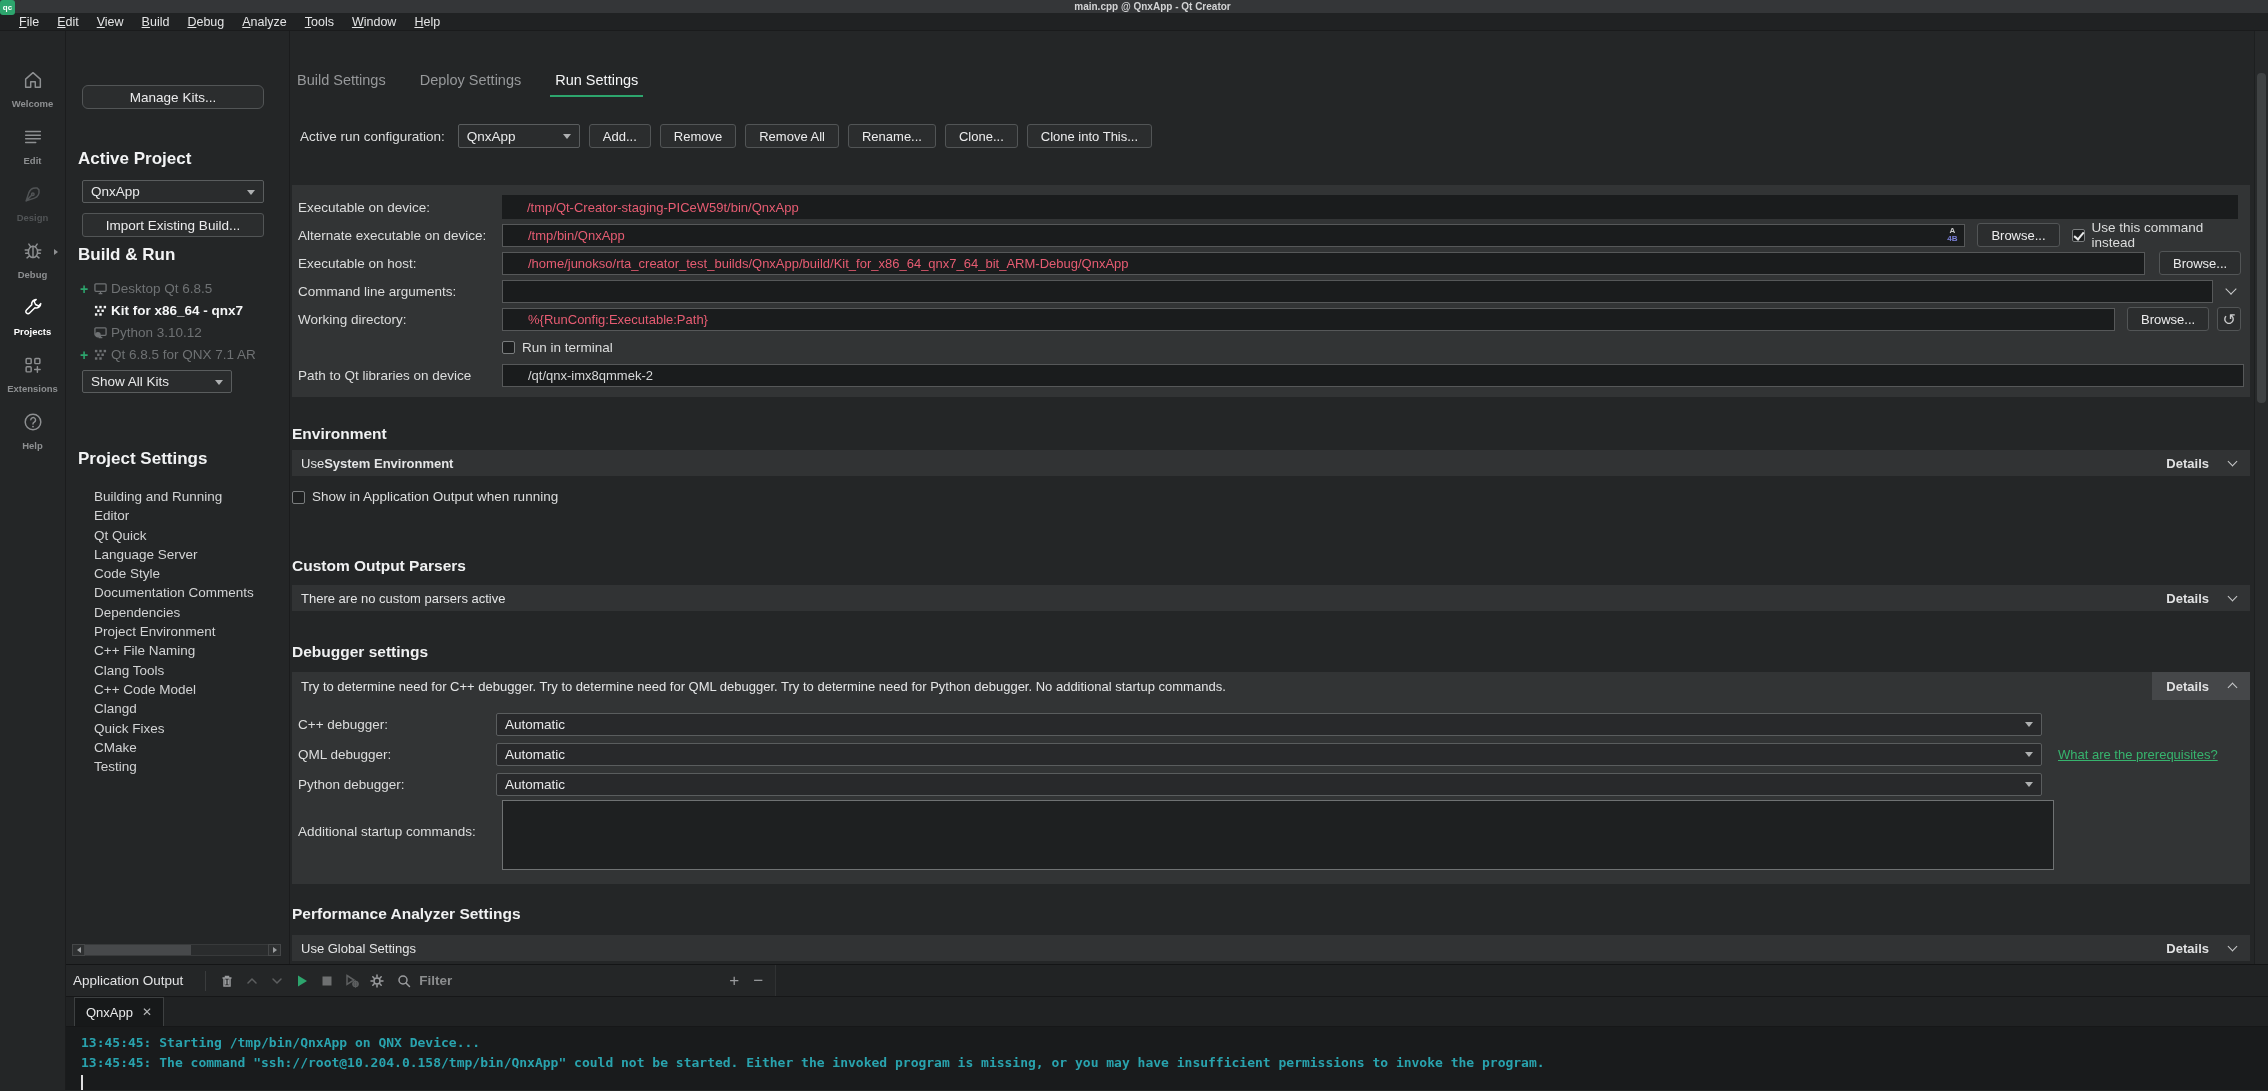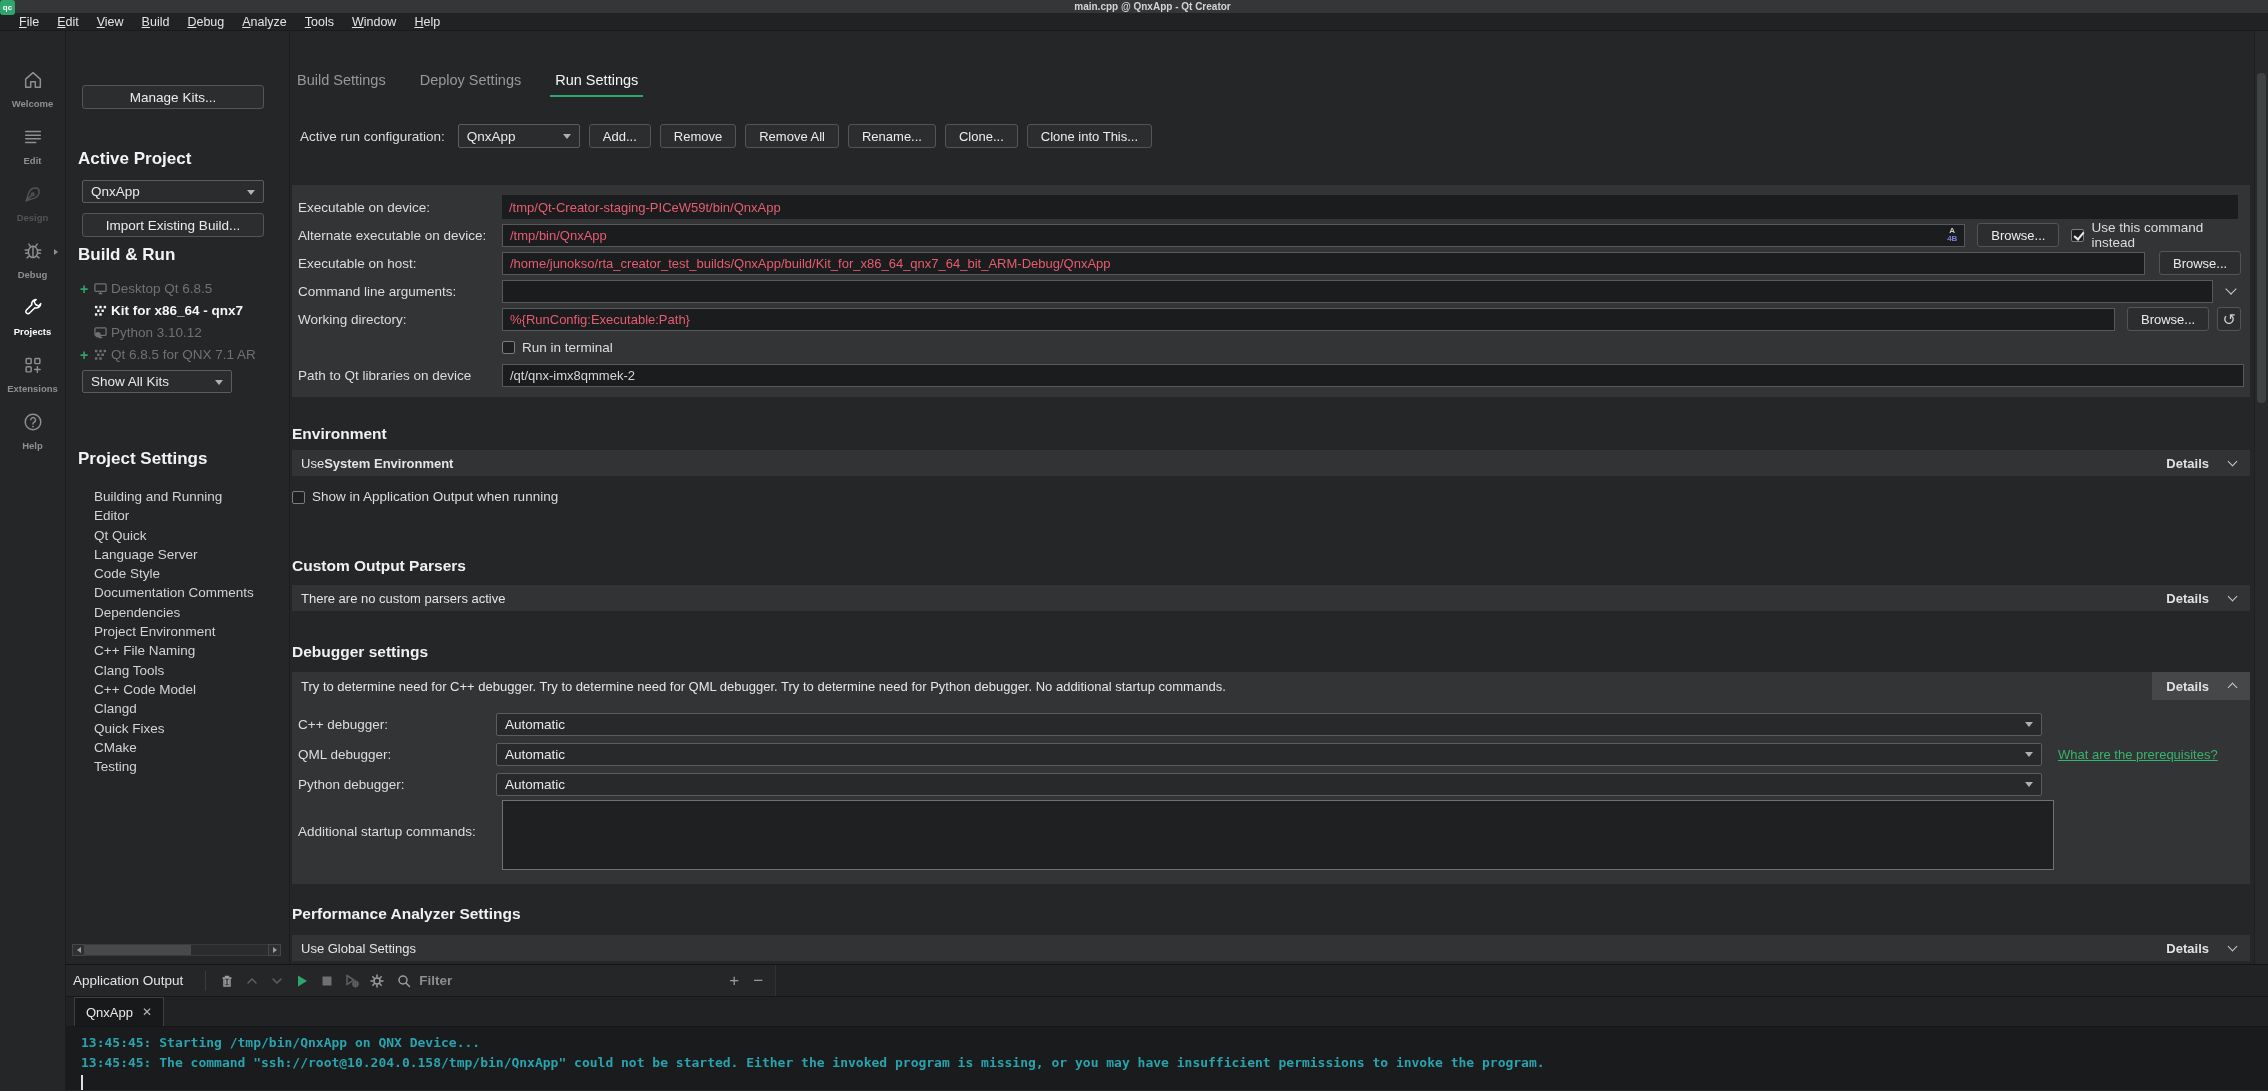--- a/index.html
+++ b/index.html
@@ -74,21 +74,21 @@
   .runconfig { position:absolute; left:10px; top:93px; display:flex; align-items:center; gap:9px; }
   .runconfig .rc-label { font-size:13.5px; color:#dcdddd; margin-right:4px; }
   .rc-combo { width:122px; height:24px; }
   .btn { height:24px; background:#2b2d2e; border:1px solid #525556; border-radius:3px; color:#ececed;
          font-size:13px; display:flex; align-items:center; justify-content:center; padding:0 13px; white-space:nowrap; }
 
   .form-box { position:absolute; left:2px; top:154px; width:1958px; height:212px; background:#323435; padding:8px 6px; }
   .form-row { display:flex; align-items:center; height:28px; }
   .form-label { width:204px; flex-shrink:0; font-size:13.5px; color:#dcdddd; }
   .field { background:#1a1c1d; border:1px solid #565859; height:23px; display:flex; align-items:center;
-           padding:0 7px; font-size:13px; color:#d6d7d8; position:relative; }
+           padding:0 25px; font-size:13px; color:#d6d7d8; position:relative; }
   .field.noborder { border:none; height:24px; }
   .pink { color:var(--path_text); }
   .cb { width:13px; height:13px; background:#1d1f20; border:1px solid #7a7d7e; border-radius:2px; position:relative; flex-shrink:0; }
   .cb.checked::after { content:''; position:absolute; left:3.5px; top:0.5px; width:4px; height:8px;
                        border-right:2px solid #e9eaea; border-bottom:2px solid #e9eaea; transform:rotate(40deg); }
   .cb-label { font-size:13.5px; color:#dcdddd; margin-left:7px; }
   .vars-icon { position:absolute; right:4px; top:2px; width:16px; height:18px; display:flex; flex-direction:column;
                align-items:center; line-height:8px; font-size:8px; font-weight:bold; }
   .vars-icon .va { color:#c8c9ca; } .vars-icon .vb { color:#7b80d8; }
   .mini-btn { width:24px; height:24px; background:#2b2d2e; border:1px solid #525556; border-radius:3px;
@@ -215,21 +215,21 @@
               <circle class="dotfill" cx="12" cy="17" r="1"></circle>
             </svg></span>
         <span class="mode-label">Help</span>
       </div>
     </div>
 
     <div class="right-col">
       <div class="center-row">
 
         <div class="project-panel">
-          <div class="panel-btn" style="top:54px;">Manage Kits...</div>
+          <div class="panel-btn" style="top:54px;border-radius:6px;">Manage Kits...</div>
           <div class="panel-h" style="top:118px;">Active Project</div>
           <div class="combo" style="position:absolute; left:16px; top:149px; width:182px; height:23px;">
             <span>QnxApp</span>
             <span class="combo-arrow"></span>
           </div>
           <div class="panel-btn" style="top:182px;">Import Existing Build...</div>
           <div class="panel-h" style="top:214px;">Build &amp; Run</div>
 
           <div class="kit-list">
             <div class="kit">

